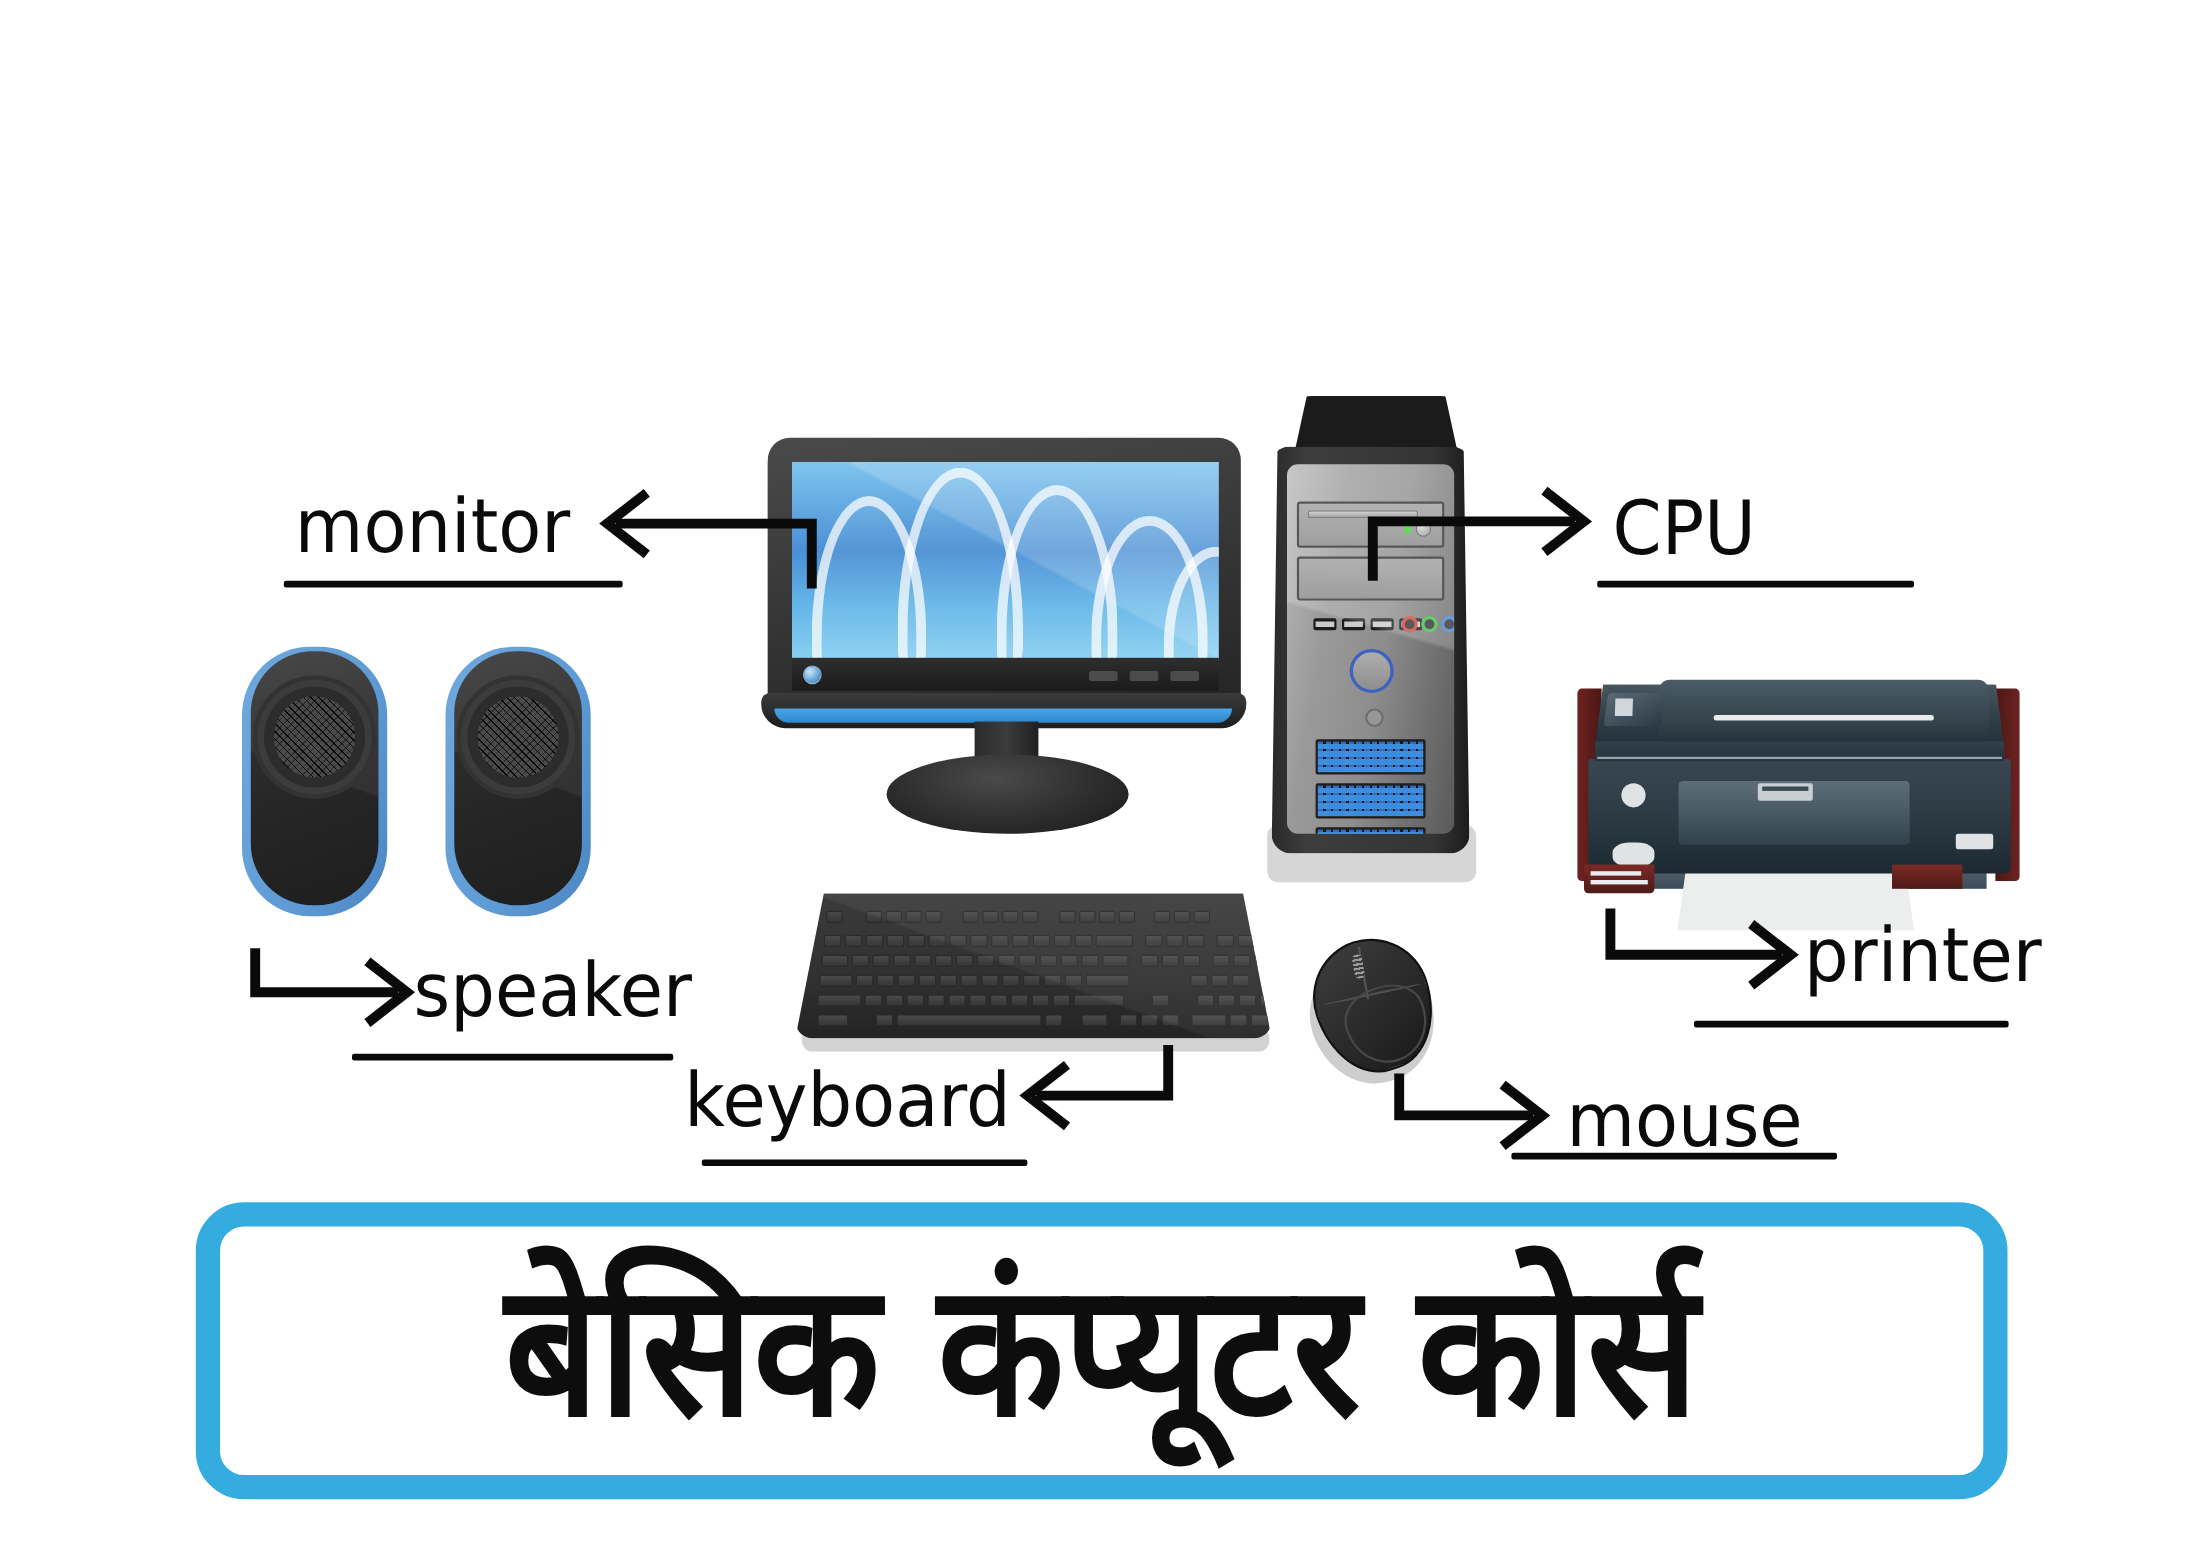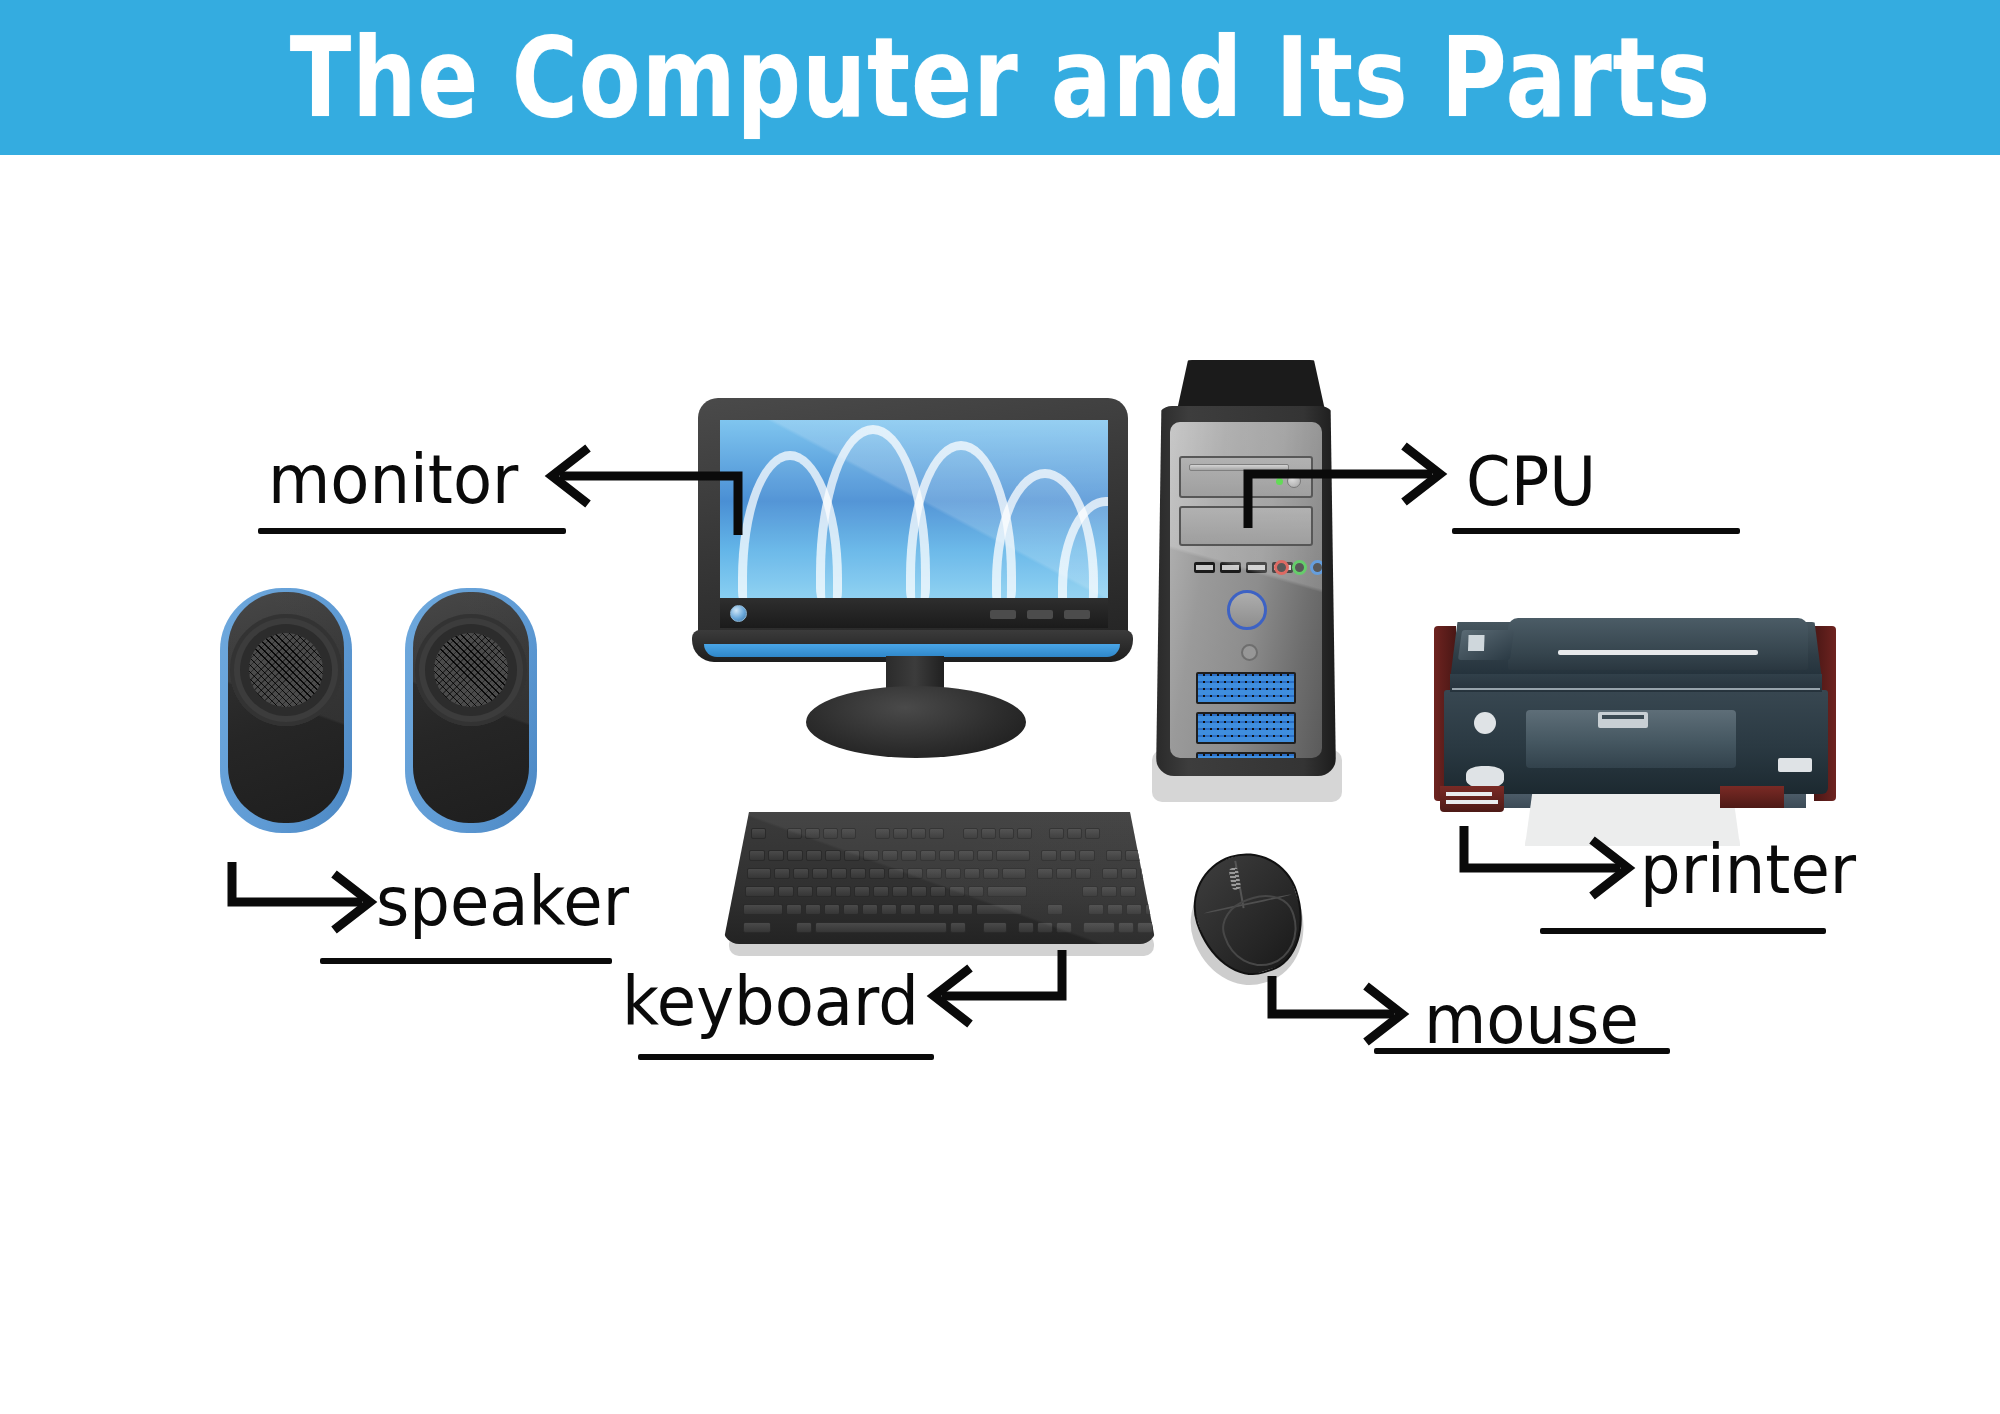--- a/index.html
+++ b/index.html
@@ -430,23 +430,20 @@
 
   svg.arrow-svg line, svg.arrow-svg polyline, svg.arrow-svg path {
     stroke: #0a0a0a; fill: none; stroke-width: 9;
   }
 </style>
 </head>
 <body>
 
 <div id="poster">
 
-  <div class="header-banner">
-    <div class="header-title">The Computer and Its Parts</div>
-  </div>
 
   <div class="monitor">
     <div class="mon-base-shadow"></div>
     <div class="mon-outer"></div>
     <div class="mon-screen">
       <div class="wave" style="left:18px;  width:86px;  height:150px;"></div>
       <div class="wave" style="left:96px;  width:96px;  height:176px;"></div>
       <div class="wave" style="left:186px; width:92px;  height:160px;"></div>
       <div class="wave" style="left:272px; width:88px;  height:132px;"></div>
       <div class="wave" style="left:338px; width:78px;  height:104px;"></div>
@@ -715,14 +712,17 @@
 
   <div class="label" style="left:1640px; top:830px;">printer</div>
   <div class="label-rule" style="left:1540px; top:928px; width:286px;"></div>
 
   <div class="label" style="left:622px; top:962px;">keyboard</div>
   <div class="label-rule" style="left:638px; top:1054px; width:296px;"></div>
 
   <div class="label" style="left:1424px; top:980px;">mouse</div>
   <div class="label-rule" style="left:1374px; top:1048px; width:296px;"></div>
 
+  <div class="footer-banner">
+    <div class="footer-title">बेसिक कंप्यूटर कोर्स</div>
+  </div>
 
 </div>
 
 </body></html>

